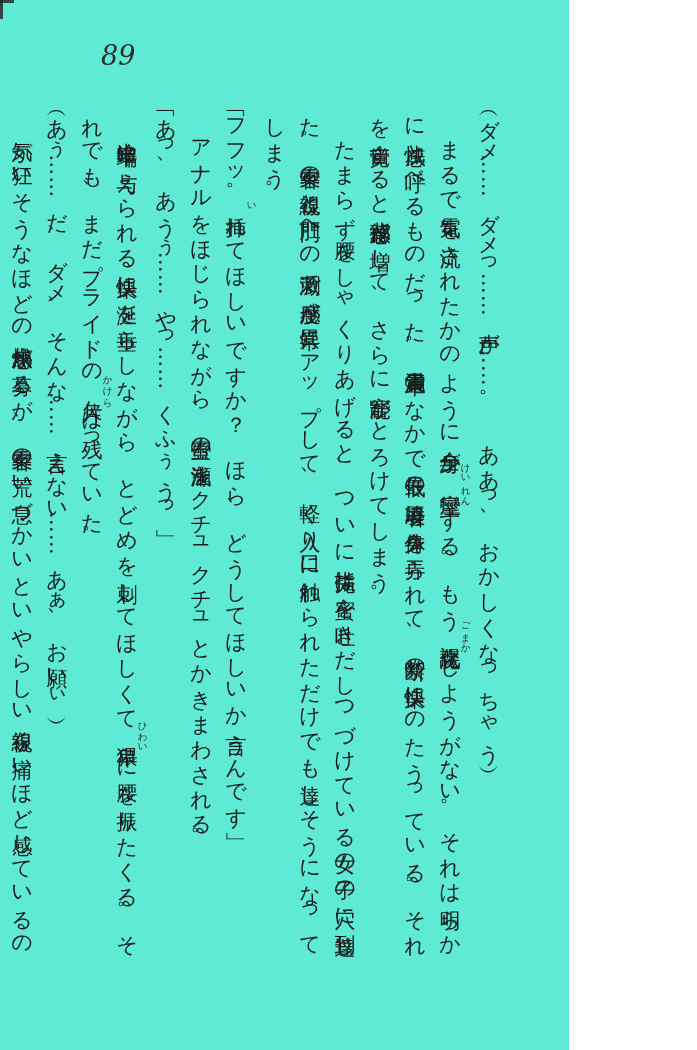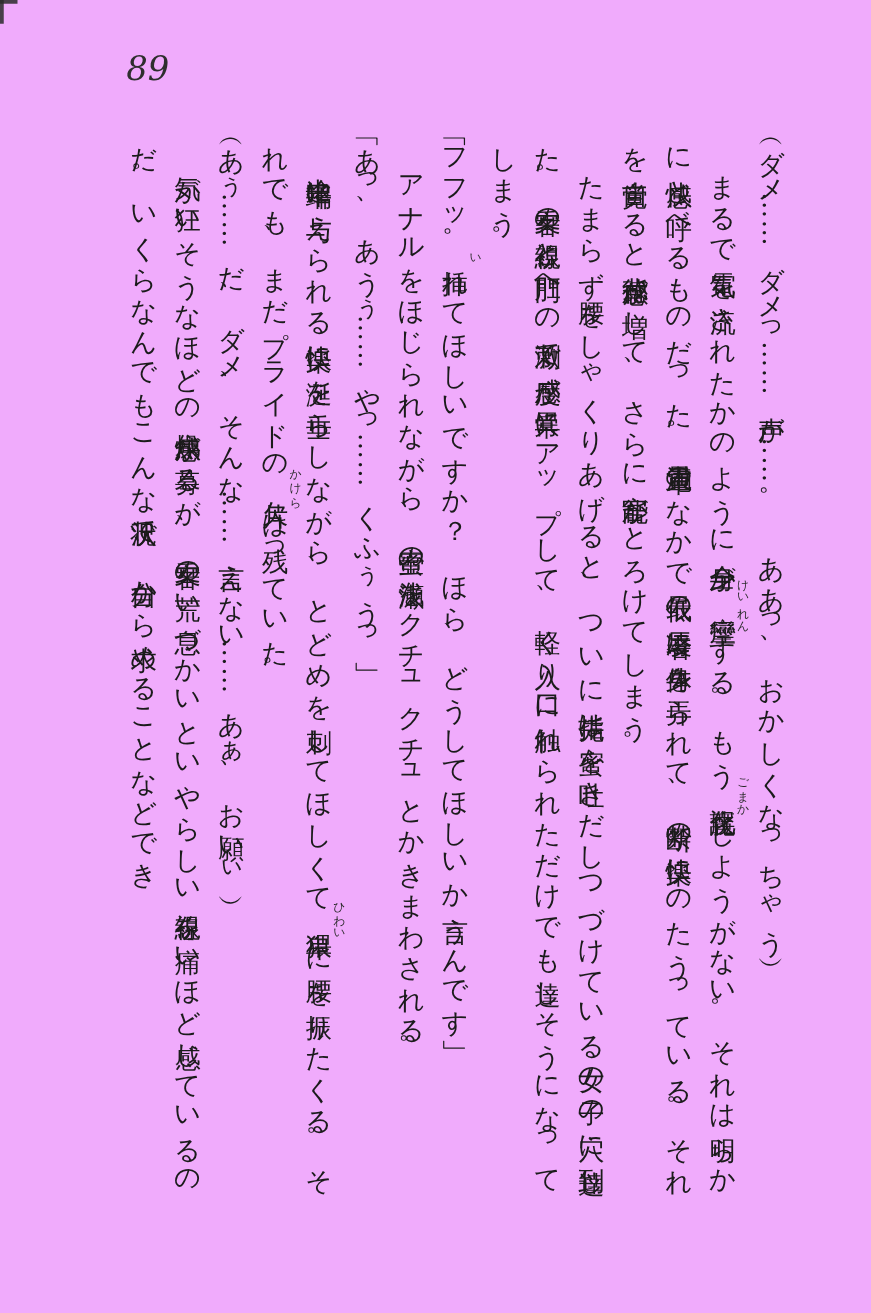--- a/index.html
+++ b/index.html
@@ -2,23 +2,23 @@
 <html lang="ja"><head>
 <meta charset="utf-8">
 <style>
   html, body {
     margin: 0;
     padding: 0;
     background: #ffffff;
   }
   .page {
     position: relative;
-    width: 697px;
+    width: 569px;
     height: 1050px;
-    background: #f0abfc;
+    background: #5eead4;
     overflow: hidden;
   }
   .scan-artifact-v {
     position: absolute;
     left: 0; top: 0;
     width: 3px; height: 19px;
     background: #2a2a2a;
     opacity: 0.85;
   }
   .scan-artifact-h {

